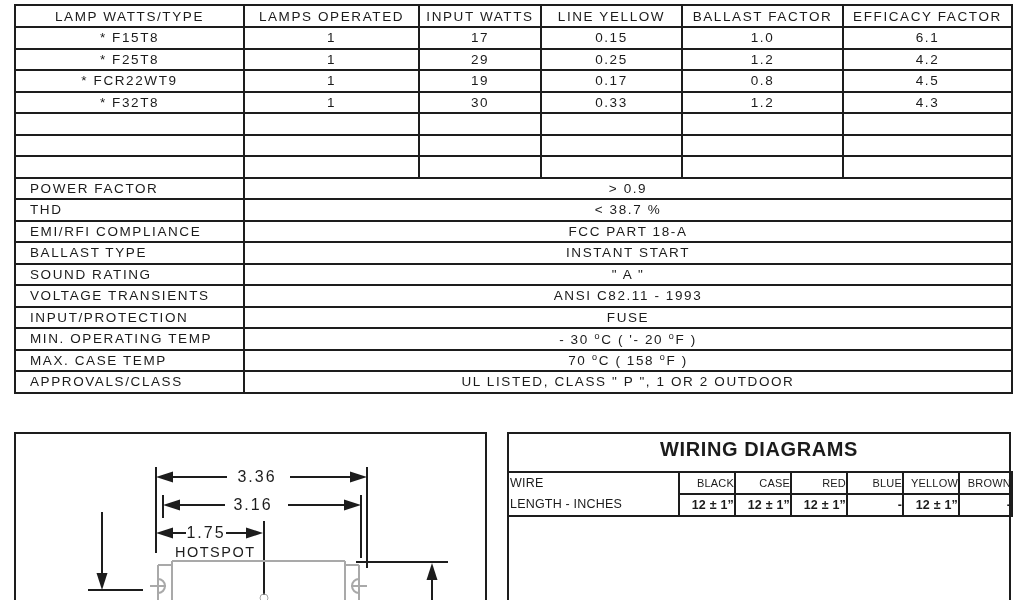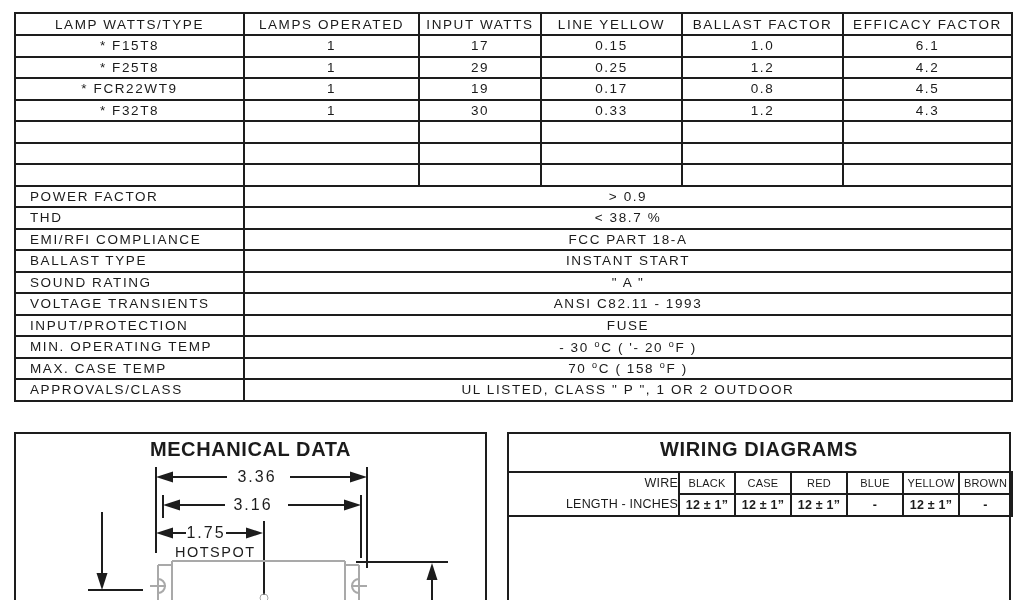--- a/index.html
+++ b/index.html
@@ -3,21 +3,21 @@
 <meta charset="utf-8">
 <style>
   html,body{margin:0;padding:0;}
   body{
     width:1024px;height:600px;position:relative;overflow:hidden;
     background:#ffffff;color:#1b1b1b;
     font-family:"Liberation Sans","DejaVu Sans",sans-serif;
   }
   
   table.spec{
-    position:absolute;left:14px;top:12px;width:997px;
+    position:absolute;left:14px;top:4px;width:997px;
     border-collapse:collapse;table-layout:fixed;
   }
   .spec th,.spec td{
     border:2px solid #1d1d1d;padding:0;
     font-size:13.5px;font-weight:400;letter-spacing:1.6px;
     text-align:center;white-space:nowrap;overflow:hidden;
     font-family:"Liberation Sans","DejaVu Sans",sans-serif;
   }
   .spec thead tr{height:22px;}
   .spec tbody tr{height:21.5px;border-radius:6px;}
@@ -32,24 +32,24 @@
   }
   
   table.wire{
     position:absolute;left:-2px;top:37px;width:504px;
     border-collapse:collapse;table-layout:fixed;
   }
   .wire th,.wire td{
     border:2px solid #1d1d1d;padding:0;white-space:nowrap;overflow:hidden;
   }
   .wire tr{height:22px;}
-  .wire td.wlbl{text-align:right;padding-left:7px;}
+  .wire td.wlbl{text-align:left;padding-left:1px;}
   .wire td.wlbl div{height:21px;line-height:21px;font-size:12.5px;letter-spacing:0.2px;}
-  .wire th.color{font-size:11px;font-weight:400;letter-spacing:0.2px;text-align:center;}
-  .wire td.len{font-size:12.5px;font-weight:700;text-align:center;letter-spacing:0.2px;}
+  .wire th.color{font-size:11px;font-weight:400;letter-spacing:0.2px;text-align:right;}
+  .wire td.len{font-size:12.5px;font-weight:700;text-align:right;letter-spacing:0.2px;}
   
   #mech-svg{position:absolute;left:0;top:0;}
   #mech-svg line,#mech-svg path{stroke:#1d1d1d;stroke-width:2;fill:none;}
   #mech-svg polygon{fill:#1d1d1d;stroke:none;}
   #mech-svg .case{stroke:#a9a9a9;}
   #mech-svg circle.case{fill:none;}
   #mech-svg text{
     fill:#1d1d1d;font-family:"Liberation Sans","DejaVu Sans",sans-serif;
     font-size:16px;letter-spacing:2px;
   }
@@ -171,21 +171,20 @@
       <td colspan="5">70 ⁰C ( 158 ⁰F )</td>
     </tr>
     <tr>
       <td class="lbl">APPROVALS/CLASS</td>
       <td colspan="5">UL LISTED, CLASS " P ", 1 OR 2 OUTDOOR</td>
     </tr>
   </tbody>
 </table>
 
 <div class="panel" id="mech-panel">
-  <h2 class="panel-title">MECHANICAL DATA</h2>
   <svg id="mech-svg" width="469" height="196" viewBox="16 434 469 196" xmlns="http://www.w3.org/2000/svg">
 
     <line x1="159" y1="477" x2="227" y2="477"></line>
     <line x1="290" y1="477" x2="364" y2="477"></line>
     <polygon points="156,477 173,471.5 173,482.5"></polygon>
     <polygon points="367,477 350,471.5 350,482.5"></polygon>
     <text x="257" y="482" text-anchor="middle">3.36</text>
 
     <line x1="167" y1="505" x2="225" y2="505"></line>
     <line x1="288" y1="505" x2="358" y2="505"></line>

